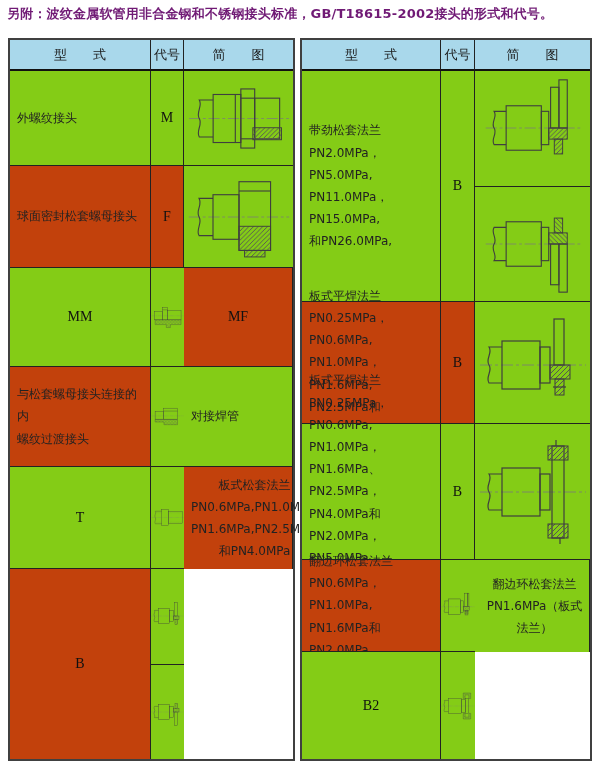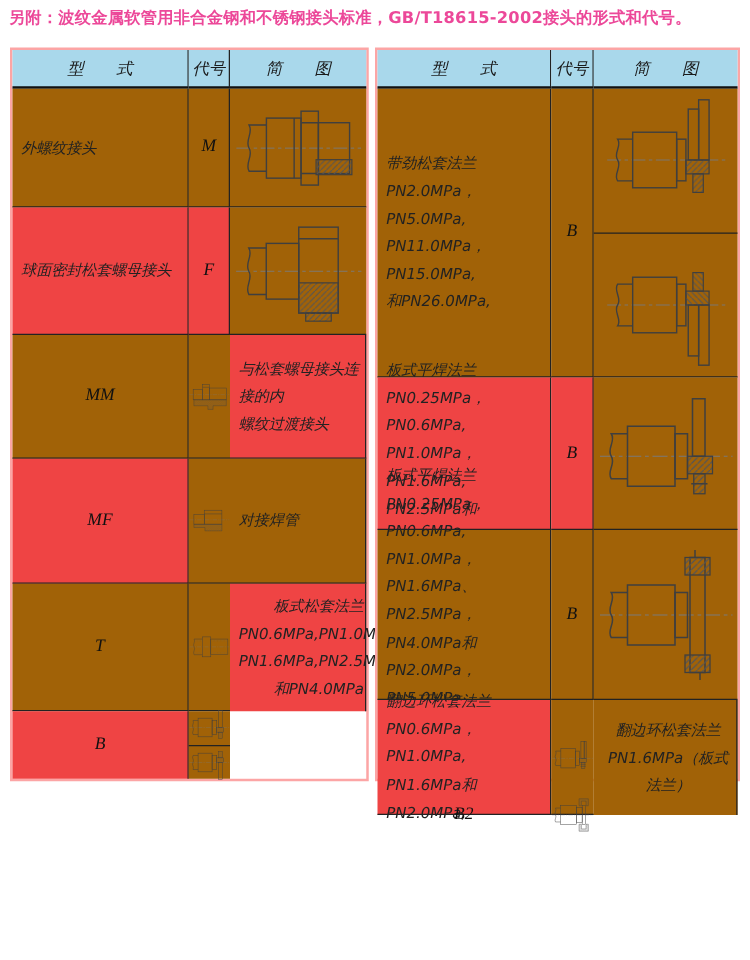--- a/index.html
+++ b/index.html
@@ -3,50 +3,50 @@
 <meta charset="utf-8">
 <style>
   html,body{margin:0;padding:0;}
   body{
     width:600px;height:768px;position:relative;background:#ffffff;
     font-family:"DejaVu Sans","Liberation Sans",sans-serif;color:#1b1b1b;
     overflow:hidden;
   }
   .title{
     position:absolute;left:7px;top:5px;width:586px;
-    font-size:13px;font-weight:bold;letter-spacing:0.2px;color:#ec4899;
+    font-size:13px;font-weight:bold;letter-spacing:0.2px;color:#701a75;
   }
   
   .tbl{
-    position:absolute;top:38px;height:587px;box-sizing:border-box;
-    border:2px solid #fca5a5;background:#fff;display:grid;font-style:italic;
+    position:absolute;top:38px;height:723px;box-sizing:border-box;
+    border:2px solid #404040;background:#fff;display:grid;
   }
   #tleft{left:8px;width:287px;grid-template-columns:141px 33px 1fr;
          grid-template-rows:31px 95px 102px 99px 100px 102px 1fr;}
   #tright{left:300px;width:292px;grid-template-columns:139px 34px 1fr;
           grid-template-rows:31px 231px 122px 136px 92px 1fr;}
   .c{
     box-sizing:border-box;border-right:1px solid #222;border-bottom:1px solid #222;
-    display:flex;align-items:center;min-width:0;min-height:0;background:#a16207;
+    display:flex;align-items:center;min-width:0;min-height:0;background:#84cc16;
   }
   .last{border-right:none;}
   .bot{border-bottom:none;text-align:center;}
   .hd{
     background:#a9d8eb;justify-content:center;
     font-size:13px;color:#1a1a1a;border-bottom:2px solid #111;
   }
   .type{padding-left:7px;padding-right:2px;}
   .type .tx{
     white-space:pre-line;font-size:12px;line-height:1.85;color:#222;
   }
   .code{
     justify-content:center;font-family:"Liberation Serif","DejaVu Serif",serif;
     font-size:14px;color:#111;
   }
-  .yel{background:#ef4444;}
+  .yel{background:#c2410c;}
   .dia{justify-content:center;padding:0;}
   .split{flex-direction:column;align-items:stretch;}
   .sub{flex:1;display:flex;align-items:center;justify-content:center;min-height:0;}
   .sb1{border-bottom:1px solid #222;}
   
   svg.diag{display:block;}
   .diag .ln{fill:none;stroke:#3f3f3f;stroke-width:1.2;}
   .diag .cl{fill:none;stroke:#7a7a7a;stroke-width:0.8;stroke-dasharray:12 3 3 3;}
   .diag .dt{fill:none;stroke:#6a6a6a;stroke-width:0.8;stroke-dasharray:2 2;}
   .diag .hx{stroke:#3f3f3f;stroke-width:1;}
@@ -108,25 +108,25 @@
     <svg class="diag" width="106" height="87" viewBox="0 0 112 92">
       <line class="cl" x1="2" y1="40" x2="110" y2="40"></line>
       <rect class="ln" x="12" y="26" width="26" height="28"></rect>
       <rect class="ln" x="38" y="12" width="18" height="42"></rect>
       <line class="ln" x1="38" y1="20" x2="56" y2="20"></line>
       <rect class="ln" x="56" y="22" width="46" height="32"></rect>
       <path class="hx" fill="url(#h)" d="M14 54 H102 V70 H66 V80 H52 V70 H14 Z"></path>
     </svg>
   </div>
 
+  <div class="c code yel">MF</div>
   <div class="c type yel">
     <span class="tx">与松套螺母接头连接的内
 螺纹过渡接头</span>
   </div>
-  <div class="c code yel">MF</div>
   <div class="c dia last">
     <svg class="diag" width="106" height="88" viewBox="0 0 112 92">
       <line class="cl" x1="2" y1="42" x2="110" y2="42"></line>
       <rect class="ln" x="14" y="28" width="28" height="26"></rect>
       <rect class="ln" x="42" y="16" width="48" height="38"></rect>
       <line class="ln" x1="42" y1="26" x2="90" y2="26"></line>
       <path class="hx" fill="url(#h)" d="M14 54 H90 V72 H44 V63 H14 Z"></path>
     </svg>
   </div>
 

